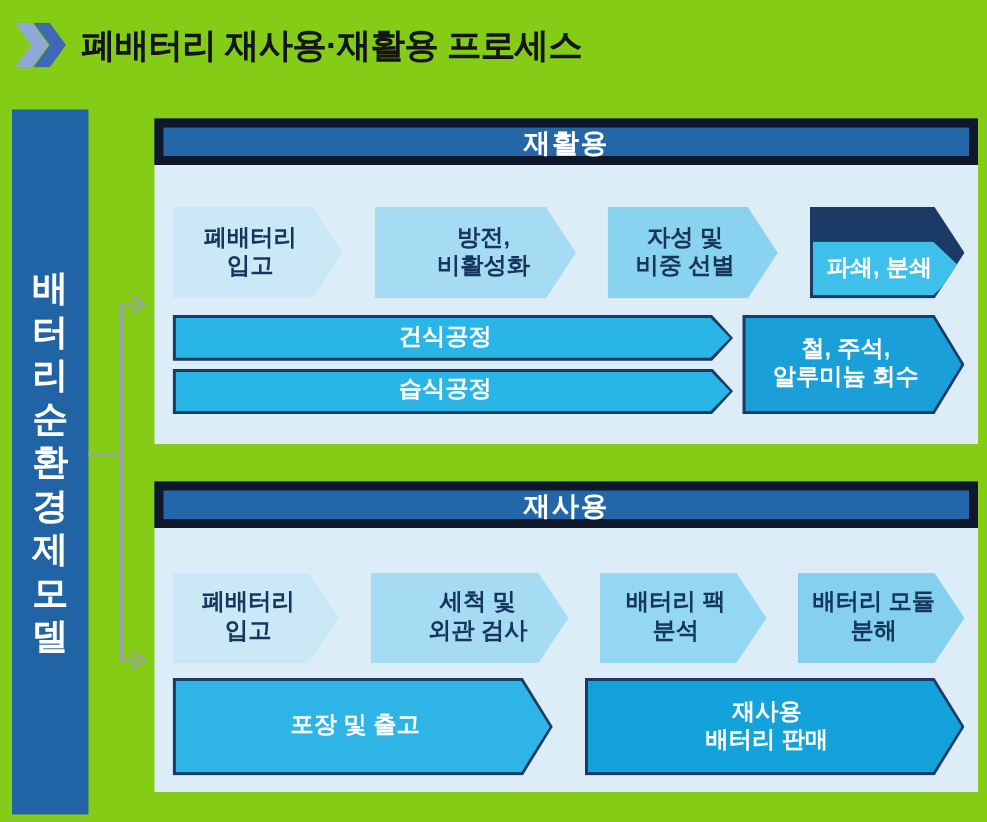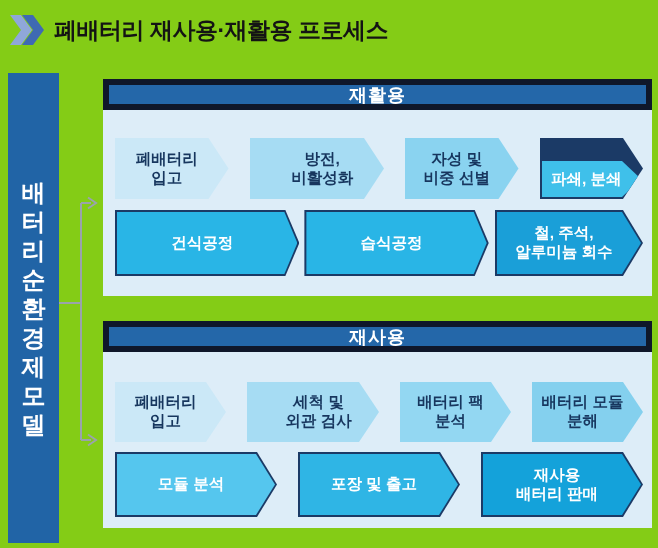--- a/index.html
+++ b/index.html
@@ -50,21 +50,21 @@
            clip-path:polygon(0 0,calc(100% - 19px) 0,100% 50%,calc(100% - 19px) 100%,0 100%);
            display:flex; align-items:center; justify-content:center; text-align:center;
            font-size:15.5px; font-weight:600; line-height:1.2; white-space:pre-line;
            color:#ffffff; padding-right:10px; }
   .thin { clip-path:polygon(0 0,calc(100% - 14px) 0,100% 50%,calc(100% - 14px) 100%,0 100%); }
   .thin > .fill { clip-path:polygon(0 0,calc(100% - 13px) 0,100% 50%,calc(100% - 13px) 100%,0 100%); }
 
   
   #rc-row1 { top:28px; height:61px; }
   #rc-row2 { top:100px; height:66px; gap:6px; }
-  #rc-proc-col { flex:2.52; display:flex; flex-direction:row; gap:5px; }
+  #rc-proc-col { flex:2.52; display:flex; flex-direction:column; gap:5px; }
   #rc-proc-col .bstep { width:100%; }
   #rc-result { flex:1; }
 
   
   #ru-row1 { top:30px; height:60px; }
   #ru-row2 { top:100px; height:65px; }
 
   
   .c-l1 { background:#cbe8f7; }
   .c-l2 { background:#a6dcf3;padding-left:21px; }
@@ -159,23 +159,20 @@
         <div class="step c-l2">세척 및
 외관 검사</div>
         <div class="step c-l3b">배터리 팩
 분석</div>
         <div class="step c-l4">배터리 모듈
 분해</div>
       </div>
 
       <div class="flow-row" id="ru-row2">
         <div class="bstep">
-          <div class="fill f-c1">모듈 분석</div>
-        </div>
-        <div class="bstep">
           <div class="fill f-c3">포장 및 출고</div>
         </div>
         <div class="bstep">
           <div class="fill f-c4">재사용
 배터리 판매</div>
         </div>
       </div>
 
     </div>
   </div>

